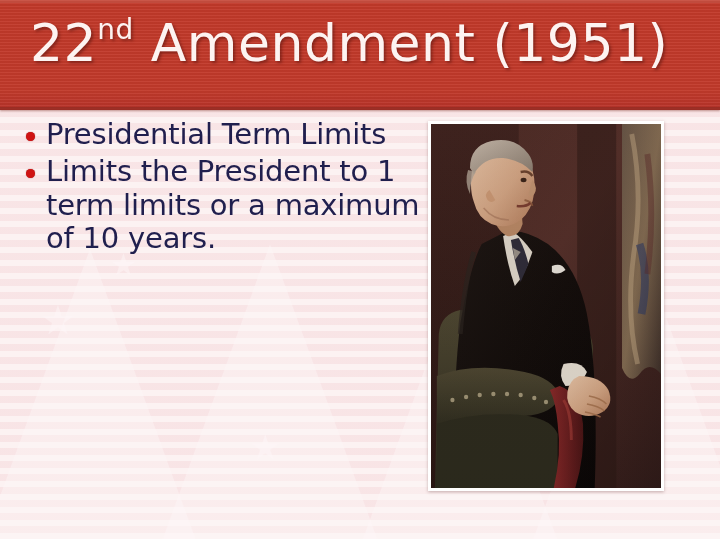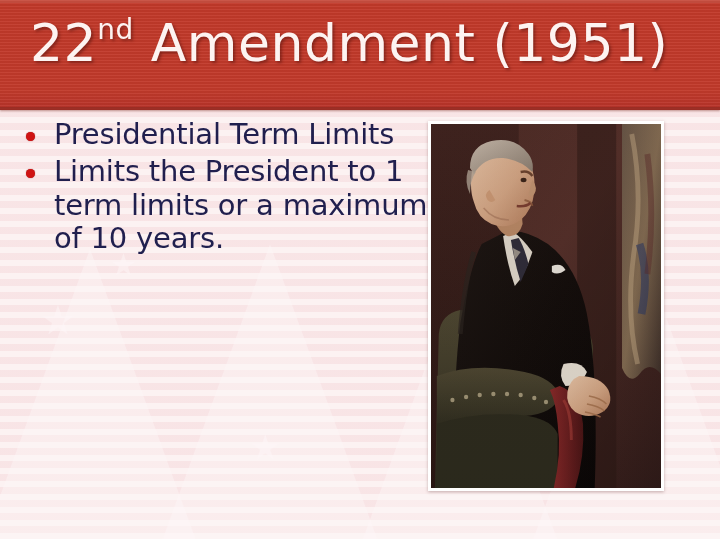--- a/index.html
+++ b/index.html
@@ -88,21 +88,20 @@
   #body-text {
     position:absolute;
     left:22px; top:118px;
     width:410px;
   }
   .bullet-item {
     position:relative;
     display:flex;
     align-items:flex-start;
     margin-bottom:4px;
-    gap:8px;
   }
   .bullet-dot {
     flex:0 0 auto;
     width:9px; height:9px;
     border-radius:50%;
     background:#cf1414;
     margin:14px 11px 0 4px;
     box-shadow:0 0 1px rgba(120,0,0,.8);
   }
   .bullet-text {

